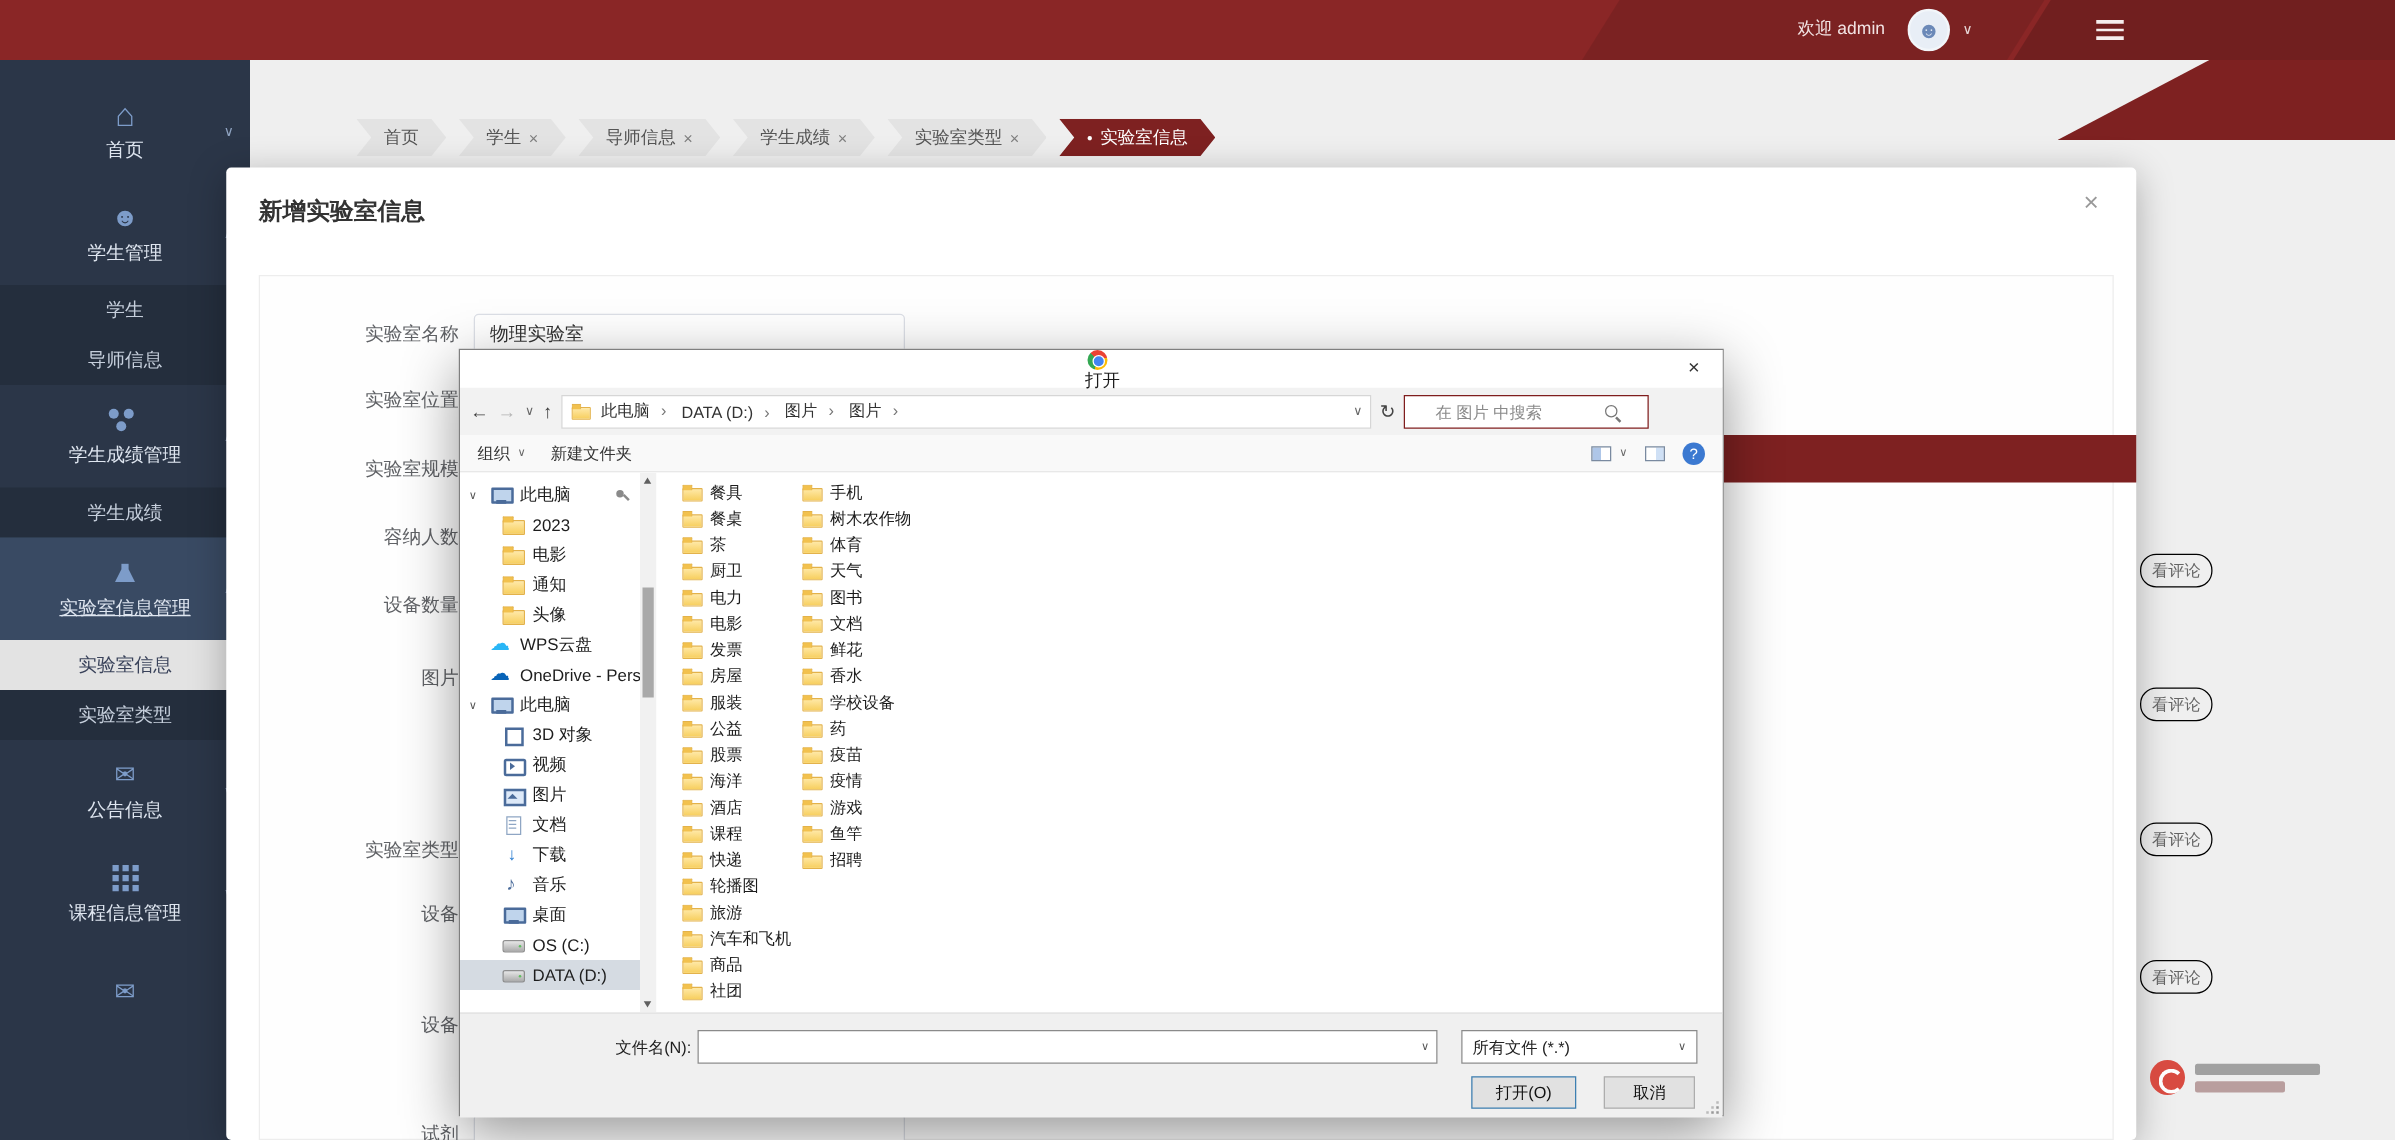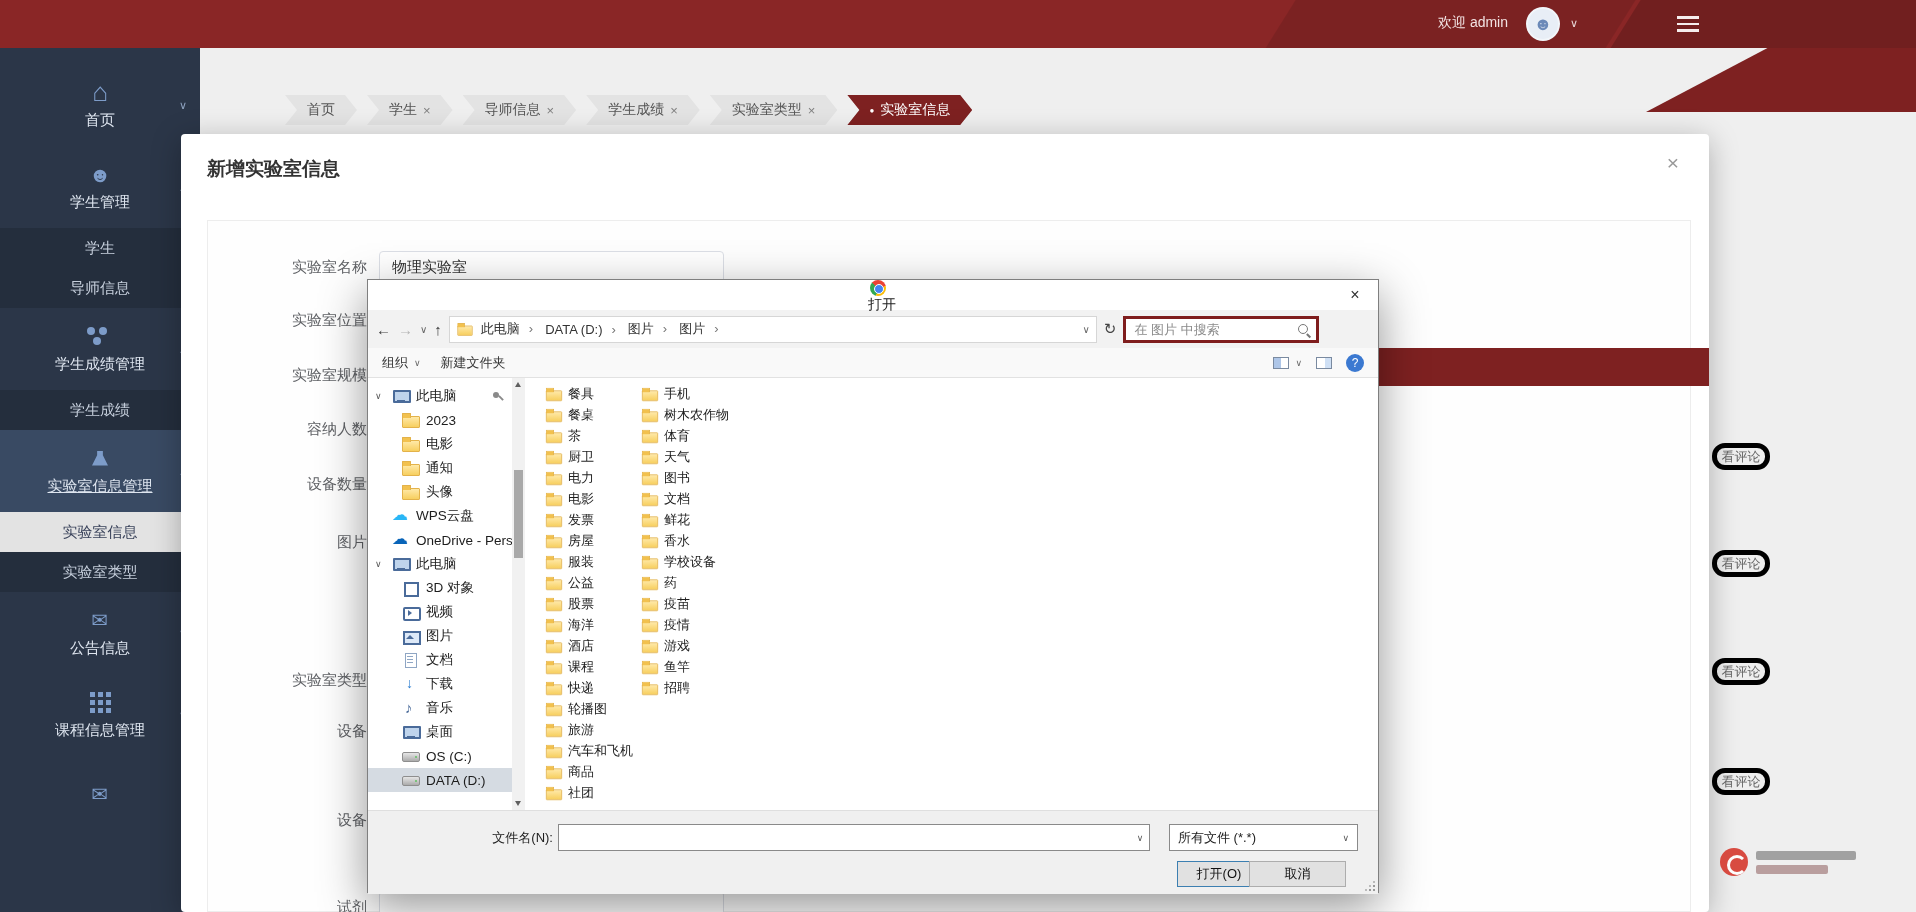--- a/index.html
+++ b/index.html
@@ -42,21 +42,21 @@
 
   
   .tabsbar { position:absolute; left:285px; top:95px; display:flex; gap:10px; z-index:2; }
   .tab { height:30px; display:flex; align-items:center; gap:6px; padding:0 22px; background:#E3E3E3; color:#555; font-size:14px; clip-path:polygon(0 0, calc(100% - 12px) 0, 100% 50%, calc(100% - 12px) 100%, 0 100%, 12px 50%); cursor:pointer; white-space:nowrap; }
   .tab.active { background:#7E2121; color:#FFFFFF; }
   .tab .dot { font-size:8px; } .tab .dot:empty { display:none; }
   .tab .tclose { font-size:13px; opacity:.7; cursor:pointer; } .tab .tclose:empty { display:none; }
 
   
   .band { position:absolute; left:1368px; top:348px; width:341px; height:38px; background:#7E2121; z-index:12; }
-  .chip { position:absolute; left:1712px; width:58px; height:27px; background:#EFEFEF; border:5px solid #000000; border-radius:13px; display:flex; align-items:center; justify-content:center; font-size:13px; color:#666; z-index:3; cursor:pointer; white-space:nowrap; overflow:hidden; }
+  .chip { position:absolute; left:1712px; width:58px; height:27px; background:#EFEFEF; border:1px solid #000000; border-radius:13px; display:flex; align-items:center; justify-content:center; font-size:13px; color:#666; z-index:3; cursor:pointer; white-space:nowrap; overflow:hidden; }
 
   
   .modal { position:absolute; left:181px; top:134px; width:1528px; height:778px; background:#FFFFFF; border-radius:4px; box-shadow:0 6px 30px rgba(0,0,0,.28); z-index:10; }
   .modal-title { position:absolute; left:26px; top:22px; font-size:19px; font-weight:bold; color:#333; }
   .modal-close { position:absolute; right:30px; top:18px; font-size:21px; color:#999; cursor:pointer; line-height:1; }
   .modal-panel { position:absolute; left:26px; right:18px; top:86px; bottom:0; border:1px solid #EDEDED; background:#FEFEFE; }
   .frow { position:absolute; left:0; height:32px; display:flex; align-items:center; }
   .flabel { display:inline-block; width:198px; text-align:right; padding-right:12px; font-size:15px; color:#606266; white-space:nowrap; }
   .finput { width:345px; height:32px; border:1px solid #DCDFE6; border-radius:4px; padding:0 12px; font-size:15px; color:#333; background:#fff; outline:none; font-family:inherit; }
 
@@ -70,21 +70,21 @@
   .fd-nav { height:38px; display:flex; align-items:center; background:#F2F2F2; padding:0 8px; gap:7px; }
   .nv { font-size:15px; color:#3d3d3d; cursor:pointer; }
   .nv.fwd { color:#B5B5B5; }
   .nv.small { font-size:10px; color:#666; }
   .addr { width:648px; height:27px; background:#fff; border:1px solid #D6D6D6; display:flex; align-items:center; padding:0 6px; gap:2px; overflow:hidden; }
   .addr .tic { transform:scale(.85); }
   .crumb { padding:0 5px; color:#333; cursor:pointer; white-space:nowrap; }
   .crumb::after { content:"›"; color:#777; margin-left:9px; }
   .addr-caret { margin-left:auto; font-size:10px; color:#666; cursor:pointer; }
   .refresh { font-size:15px; color:#444; cursor:pointer; }
-  .searchbox { width:196px; height:27px; background:#fff; border:3px solid #7f1d1d; display:flex; align-items:center; padding:0 8px; gap:6px; }
+  .searchbox { width:196px; height:27px; background:#fff; border:1px solid #7f1d1d; display:flex; align-items:center; padding:0 24px; gap:6px; }
   .searchbox input { border:none; outline:none; flex:1; font-size:13px; font-family:inherit; color:#333; background:transparent; min-width:0; }
   .searchbox input::placeholder { color:#8a8a8a; }
   .mag { width:10px; height:10px; border:1.5px solid #777; border-radius:50%; position:relative; flex:none; }
   .mag::after { content:""; position:absolute; left:8px; top:8px; width:5px; height:1.5px; background:#777; transform:rotate(45deg); transform-origin:left center; }
   .fd-tools { height:30px; display:flex; align-items:center; background:#F9F9F9; border-bottom:1px solid #E2E2E2; padding:0 14px; gap:20px; color:#333; }
   .tool { display:flex; align-items:center; gap:6px; cursor:pointer; }
   .tool .tcaret { font-size:9px; color:#666; }
   .tools-right { margin-left:auto; display:flex; align-items:center; gap:14px; }
   .view-icon { width:16px; height:12px; border:1px solid #7a8aa0; background:linear-gradient(90deg,#AEC6E8 50%, #fff 50%); cursor:pointer; }
   .pane-icon { width:16px; height:12px; border:1px solid #7a8aa0; background:linear-gradient(90deg,#fff 55%, #CFE0F5 45%); cursor:pointer; }
@@ -128,21 +128,21 @@
   .fitem .tic { transform:scale(.9); }
   .fd-foot { height:84px; background:#F0F0F0; border-top:1px solid #DFDFDF; position:relative;padding-left:12px; }
   .fn-label { position:absolute; left:100px; top:18px; width:85px; text-align:right; color:#1d1d1d; }
   .fn-input { position:absolute; left:190px; top:13px; width:592px; height:27px; background:#fff; border:1px solid #8A8A8A; display:flex; align-items:center; }
   .fn-input input { flex:1; border:none; outline:none; padding:0 8px; font-size:13px; font-family:inherit; min-width:0; background:transparent; }
   .fn-input .fcaret { width:18px; text-align:center; font-size:9px; color:#555; cursor:pointer; }
   .ft-select { position:absolute; left:801px; top:13px; width:189px; height:27px; background:#fff; border:1px solid #8A8A8A; display:flex; align-items:center; justify-content:space-between; padding:0 8px; cursor:pointer; }
   .ft-select .fcaret { font-size:9px; color:#555; }
   .wbtn { position:absolute; top:50px; height:26px; background:#E1E1E1; border:1px solid #ADADAD; font-size:13px; color:#111; display:flex; align-items:center; justify-content:center; cursor:pointer; font-family:inherit; }
   .btn-open { left:809px; width:84px; border-color:#3C7FB1; }
-  .btn-cancel { left:881px; width:97px; }
+  .btn-cancel { left:915px; width:73px; }
   .grip { position:absolute; right:3px; bottom:3px; width:12px; height:12px; }
   .grip::before { content:""; position:absolute; right:0; bottom:0; width:2px; height:2px; background:#999; box-shadow:-4px 0 #999, -8px 0 #bbb, 0 -4px #999, -4px -4px #bbb, 0 -8px #bbb; }
 
   
   .watermark { position:absolute; left:1720px; top:840px; width:176px; height:44px; z-index:40; display:flex; align-items:center; gap:8px; opacity:.9; }
   .wm-badge { width:28px; height:28px; border-radius:50%; background:#D63A2F; position:relative; flex:none; }
   .wm-badge::after { content:""; position:absolute; left:7px; top:7px; width:14px; height:14px; border-radius:50%; border:3px solid #fff; border-right-color:transparent; }
   .wm-lines { display:flex; flex-direction:column; gap:5px; }
   .wm-lines i { display:block; height:9px; border-radius:2px; background:rgba(80,80,80,.55); }
   .wm-lines i:nth-child(1){ width:100px; } .wm-lines i:nth-child(2){ width:72px; background:rgba(120,60,60,.5); }

